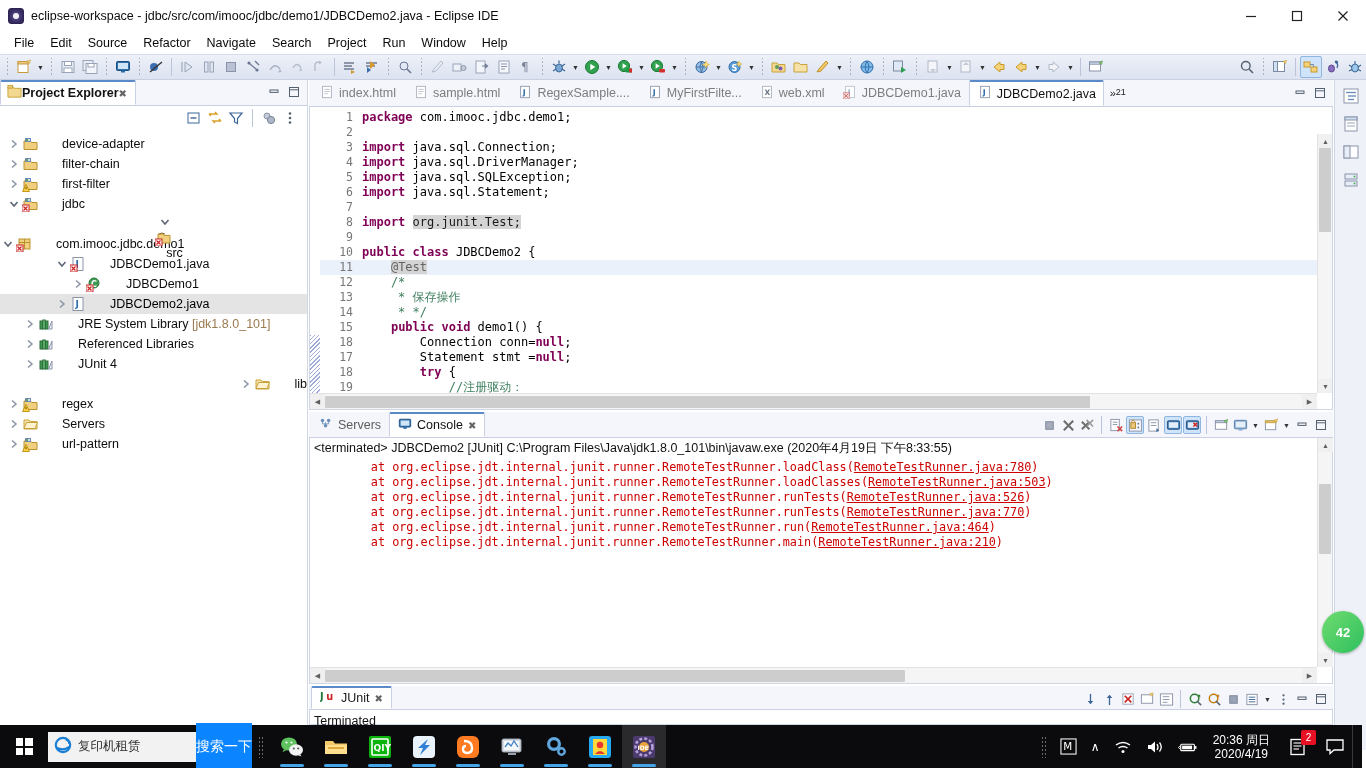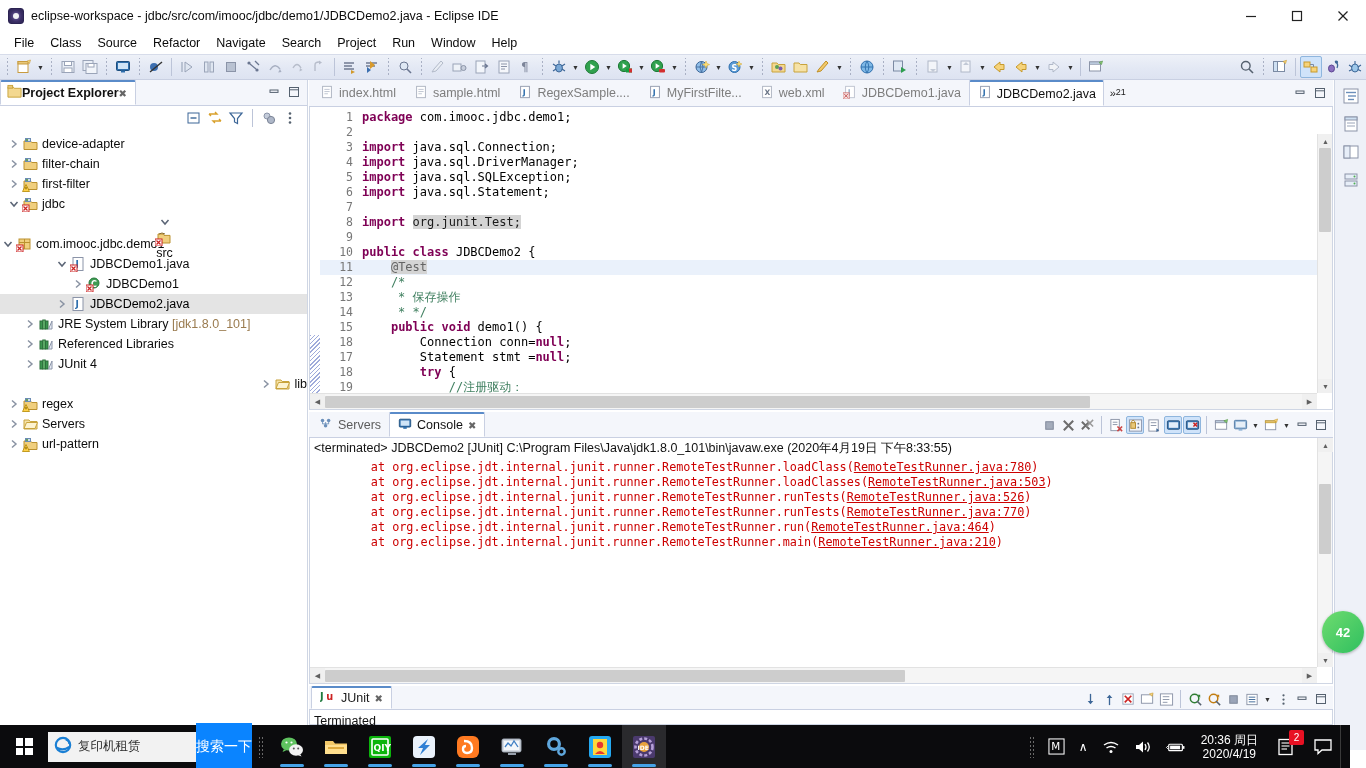--- a/index.html
+++ b/index.html
@@ -97,21 +97,21 @@
   }
   .tree { padding-top:4px; font-size:12.5px; }
   .trow { height:20px; display:flex; align-items:center; white-space:nowrap; cursor:default; }
   .trow.sel { background:#e4e4e4; }
   .trow.sel .tlabel { color:#000; }
   .twist {
     width:16px; height:16px; flex:none; display:flex; align-items:center; justify-content:center;
     color:#6d6d6d; font-size:9px;
   }
   .ticon { width:16px; height:16px; flex:none; margin-right:4px; position:relative; }
-  .tlabel { color:#0c0c0c; }
+  .tlabel { color:#0c0c0c;margin-left:20px; }
   .tlabel .dim { color:#9a7b4f; }
 
   
   .right-trim {
     position:absolute; right:0; top:0; width:32px; bottom:0;
     background:#eef1f8; border-left:1px solid #cfd6e4;
     display:flex; flex-direction:column; align-items:center; padding-top:4px; gap:4px;
   }
   .trim-btn { width:24px; height:24px; display:flex; align-items:center; justify-content:center; }
 
@@ -248,21 +248,21 @@
   
   .bubble {
     position:absolute; right:2px; top:531px; width:42px; height:42px; border-radius:50%;
     background:linear-gradient(135deg,#6fdc6f,#2fbf5f); color:#fff; font-size:13px;
     display:flex; align-items:center; justify-content:center; font-weight:bold;
     box-shadow:0 1px 3px rgba(0,0,0,.3); z-index:30;
   }
 
   
   .taskbar {
-    position:absolute; left:0; right:16px; bottom:0; height:43px; background:#0b0b0d;
+    position:absolute; left:0; right:4px; bottom:0; height:43px; background:#0b0b0d;
     display:flex; align-items:center; color:#fff;
   }
   .startbtn { width:48px; height:43px; display:flex; align-items:center; justify-content:center; }
   .win-logo { width:17px; height:17px; display:grid; grid-template-columns:1fr 1fr; grid-template-rows:1fr 1fr; gap:2px; }
   .win-logo i { background:#fff; display:block; }
   .searchbox { width:148px; height:30px; background:#f2f2f2; display:flex; align-items:center; gap:6px; padding-left:6px; }
   .searchbox .txt { color:#2b2b2b; font-size:12.5px; }
   .searchgo { width:56px; height:47px; background:#0a84ff; color:#ffffff; font-size:14px; display:flex; align-items:center; justify-content:center; }
   .tb-div { width:6px; height:22px; margin:0 6px; background-image: radial-gradient(#6a6a6a 0.8px, transparent 0.9px); background-size:3px 4px;}
   .tbicon { width:44px; height:43px; display:flex; align-items:center; justify-content:center; position:relative; }
@@ -301,21 +301,21 @@
         <svg width="12" height="12" viewBox="0 0 12 12">
             <line x1="1.5" y1="1.5" x2="10.5" y2="10.5" stroke="#222" stroke-width="1.3"></line>
             <line x1="10.5" y1="1.5" x2="1.5" y2="10.5" stroke="#222" stroke-width="1.3"></line>
           </svg>
       </div>
     </div>
   </div>
 
   <div class="menubar">
     <div class="menu-item">File</div>
-    <div class="menu-item">Class</div>
+    <div class="menu-item">Edit</div>
     <div class="menu-item">Source</div>
     <div class="menu-item">Refactor</div>
     <div class="menu-item">Navigate</div>
     <div class="menu-item">Search</div>
     <div class="menu-item">Project</div>
     <div class="menu-item">Run</div>
     <div class="menu-item">Window</div>
     <div class="menu-item">Help</div>
   </div>
 

